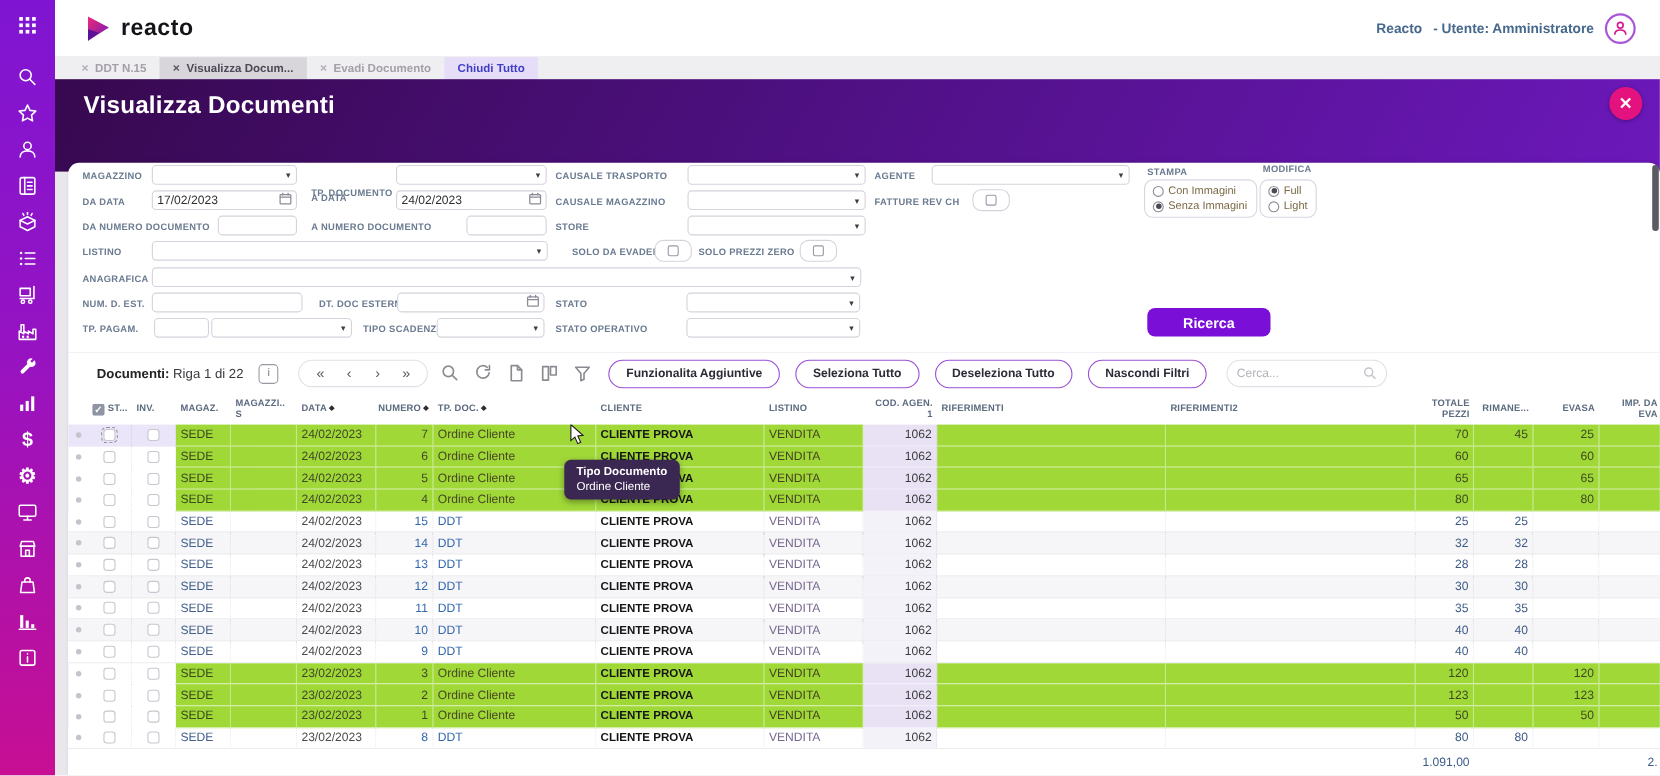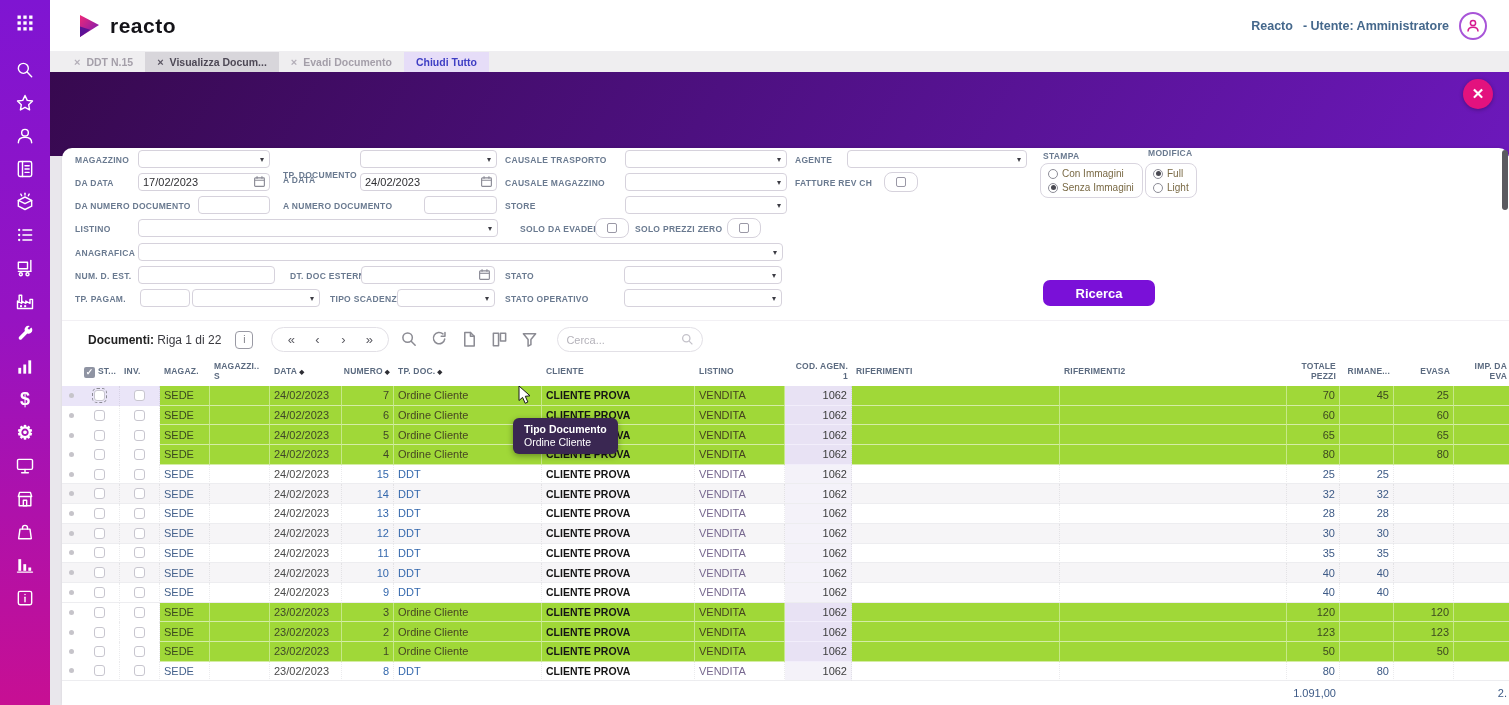--- a/index.html
+++ b/index.html
@@ -272,20 +272,21 @@
       <div class="tab">
         <span class="x">×</span>
         <span>Evadi Documento</span>
       </div>
       <div class="tab action">
         <span>Chiudi Tutto</span>
       </div>
     </div>
 
   <div id="pageheader">
+    <div id="pagetitle">Visualizza Documenti</div>
     <div id="closebtn">✕</div>
   </div>
 
   <div id="panel">
     <div id="filters">
         <span class="flabel" style="left: 13px; top: 7px;">MAGAZZINO</span>
         <div class="fctl" style="left: 76px; top: 2px; width: 132px;">
           <span></span>
           <span class="arrow">▾</span>
         </div>
@@ -460,20 +461,26 @@
             <svg viewBox="0 0 18 18">
               <rect x="2.5" y="2.5" width="5.5" height="13"></rect>
               <rect x="10" y="2.5" width="5.5" height="8"></rect>
             </svg>
           </div>
           <div class="tbico">
             <svg viewBox="0 0 18 18">
               <path d="M2.5,3 H15.5 L10.5,9 V14.5 L7.5,16 V9 Z"></path>
             </svg>
           </div>
+        </div>
+      <div id="tbbtns" style="display:flex;align-items:center;">
+          <button class="pillbtn">Funzionalita Aggiuntive</button>
+          <button class="pillbtn">Seleziona Tutto</button>
+          <button class="pillbtn">Deseleziona Tutto</button>
+          <button class="pillbtn">Nascondi Filtri</button>
         </div>
       <div id="cercabox">
         <input placeholder="Cerca..." style="">
         <svg viewBox="0 0 16 16">
             <circle cx="6.5" cy="6.5" r="4.5"></circle>
             <line x1="10" y1="10" x2="14" y2="14"></line>
           </svg>
       </div>
     </div>
     <div id="table">

